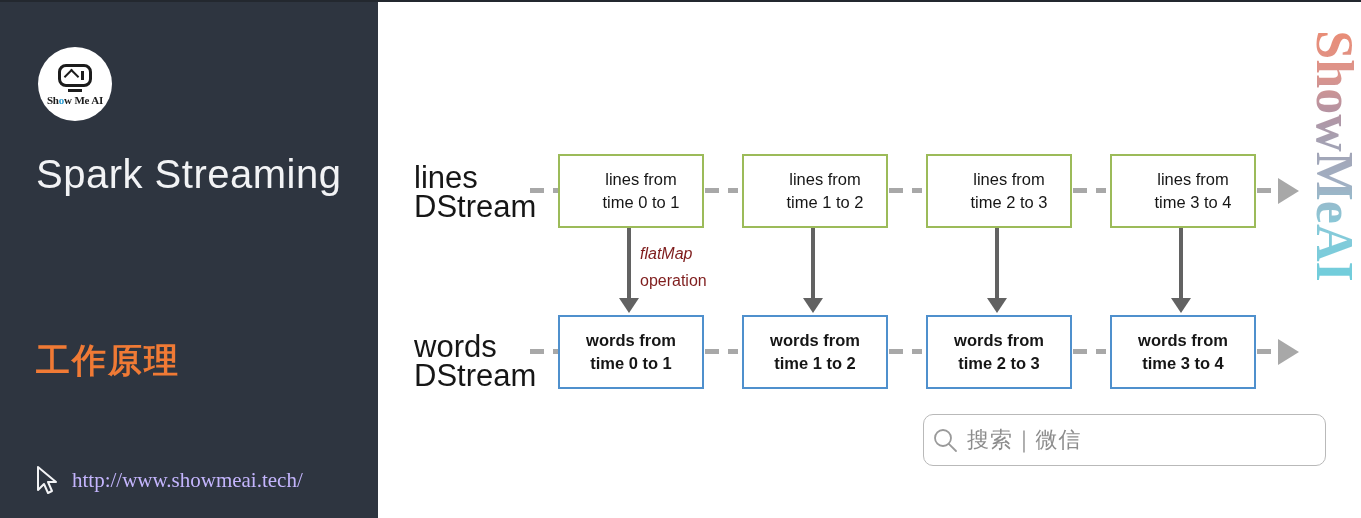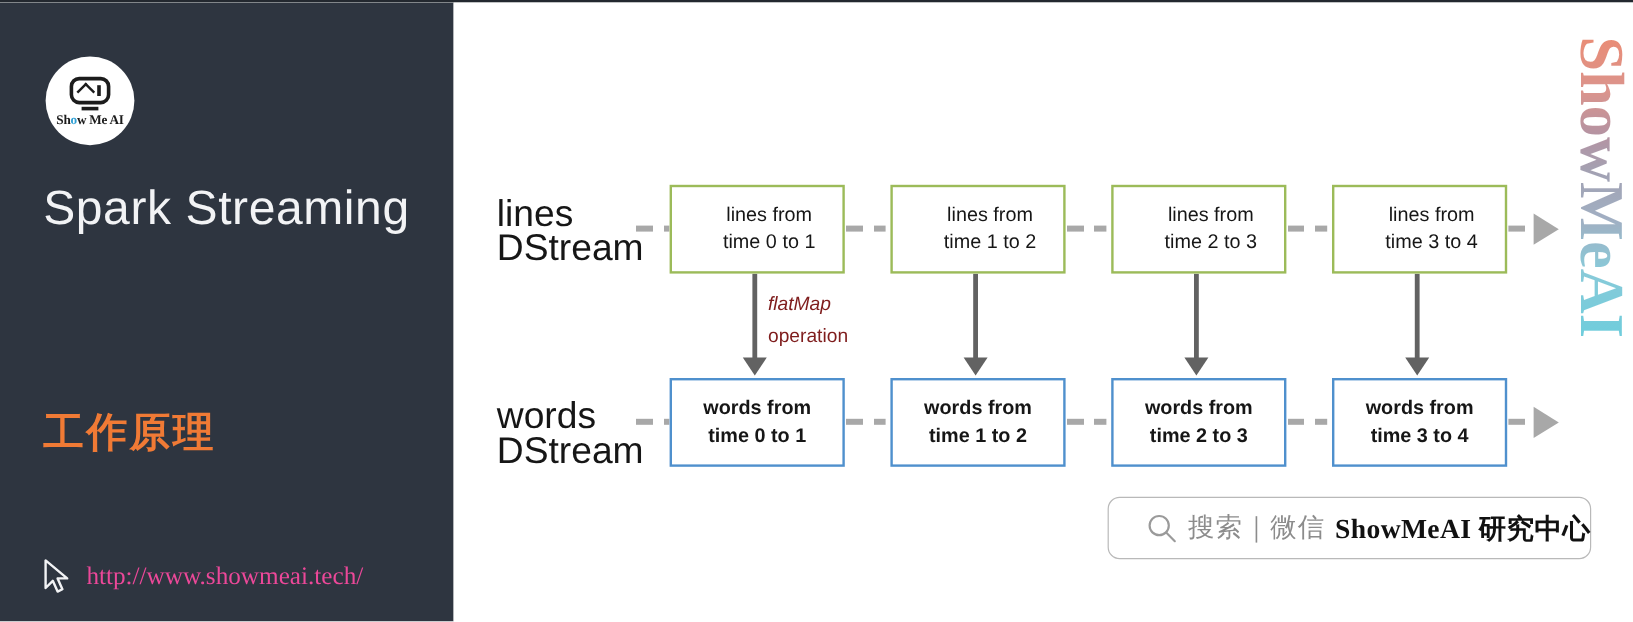--- a/index.html
+++ b/index.html
@@ -114,21 +114,21 @@
     gap: 12px;
   }
   .cursor-icon {
     width: 26px;
     height: 30px;
     flex: none;
   }
   .side-url {
     font-family: "Liberation Serif", "DejaVu Serif", serif;
     font-size: 21px;
-    color: #ec4899;
+    color: #c4b5fd;
     white-space: nowrap;
   }
 
   
   .canvas {
     position: absolute;
     left: 378px;
     top: 0;
     width: 983px;
     height: 518px;
@@ -240,21 +240,21 @@
     position: absolute;
     left: 545px;
     top: 412px;
     width: 403px;
     height: 52px;
     border: 1.5px solid #b9b9b9;
     border-radius: 10px;
     background: #ffffff;
     display: flex;
     align-items: center;
-    padding-left: 30px;
+    padding-left: 7px;
     box-sizing: border-box;
     gap: 8px;
   }
   .mag-icon { flex: none; }
   .search-cn {
     font-size: 22px;
     color: #8c8c8c;
     white-space: nowrap;
     letter-spacing: 1px;
   }
@@ -370,17 +370,16 @@
     <div class="watermark">
       <span>ShowMeAI</span>
     </div>
 
     <div class="search-pill">
       <svg class="mag-icon" width="28" height="28" viewBox="0 0 28 28">
         <circle cx="12" cy="12" r="8" fill="none" stroke="#9a9a9a" stroke-width="1.8"></circle>
         <line x1="17.8" y1="17.8" x2="25" y2="25" stroke="#9a9a9a" stroke-width="1.8" stroke-linecap="round"></line>
       </svg>
       <div class="search-cn">搜索｜微信</div>
-      <div class="search-brand">ShowMeAI 研究中心</div>
     </div>
 
   </div>
 </div>
 
 </body></html>

